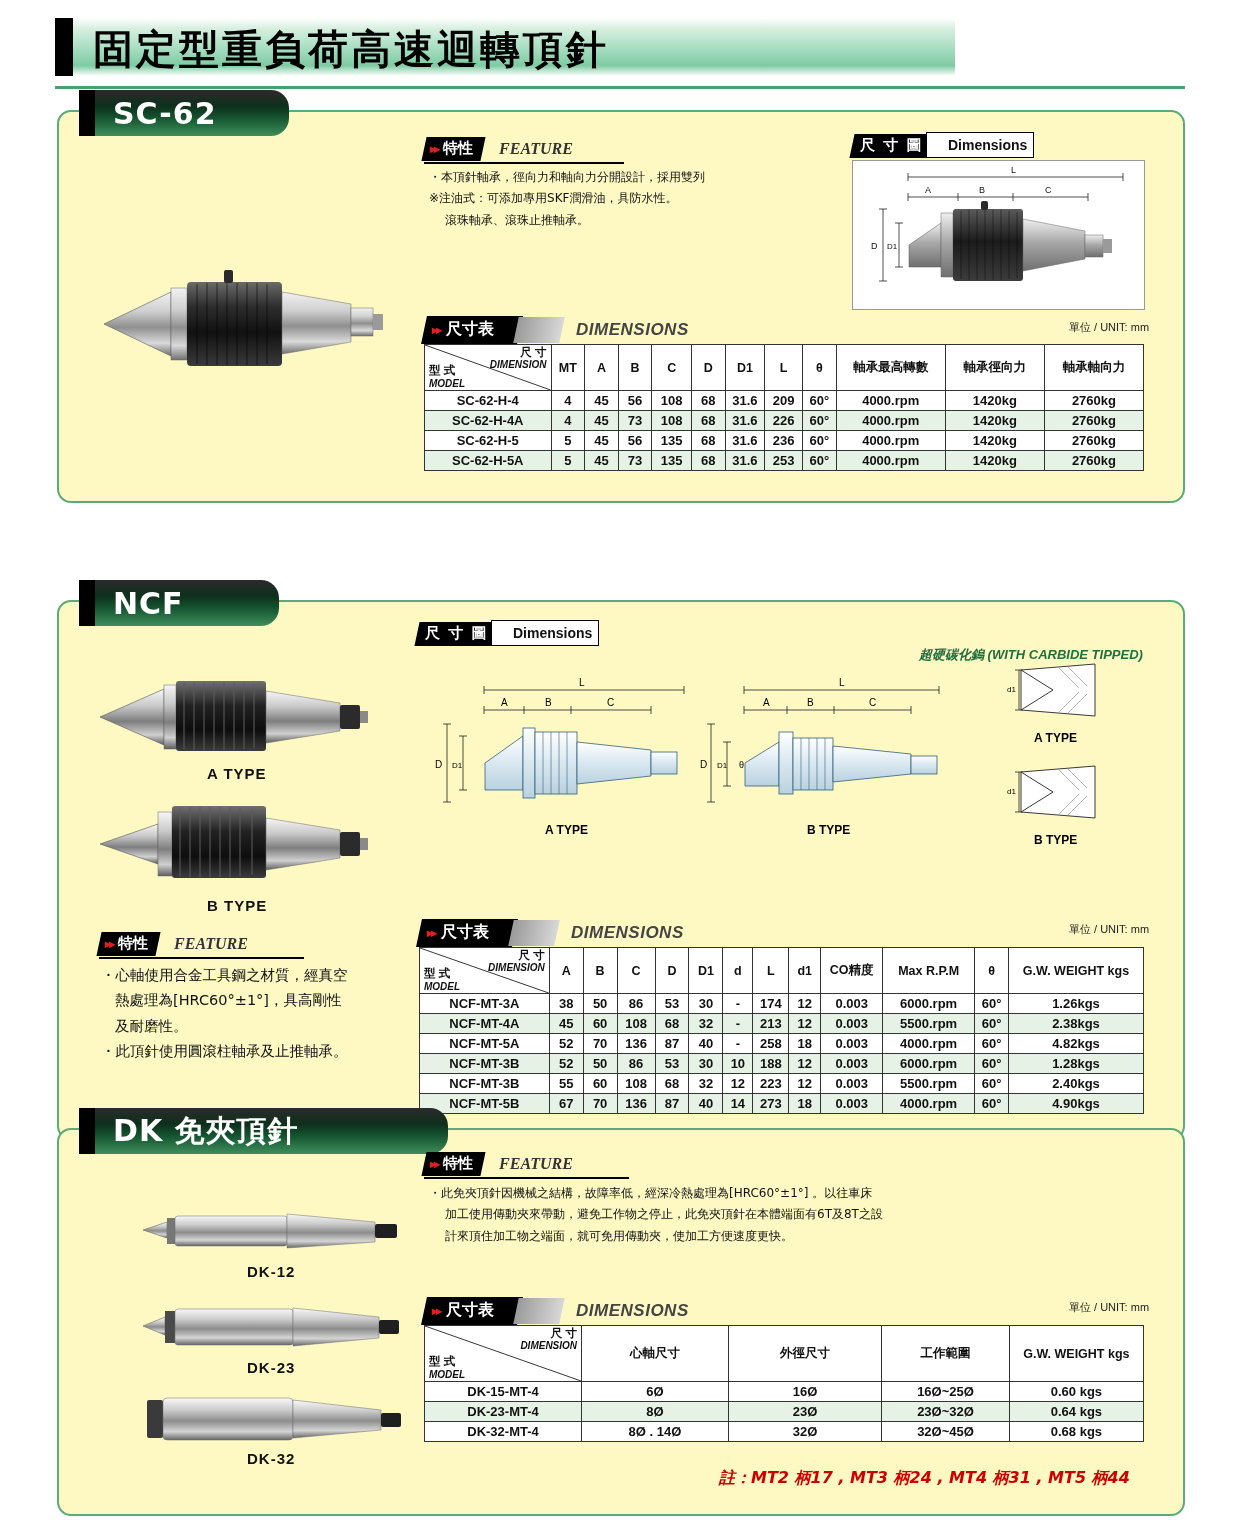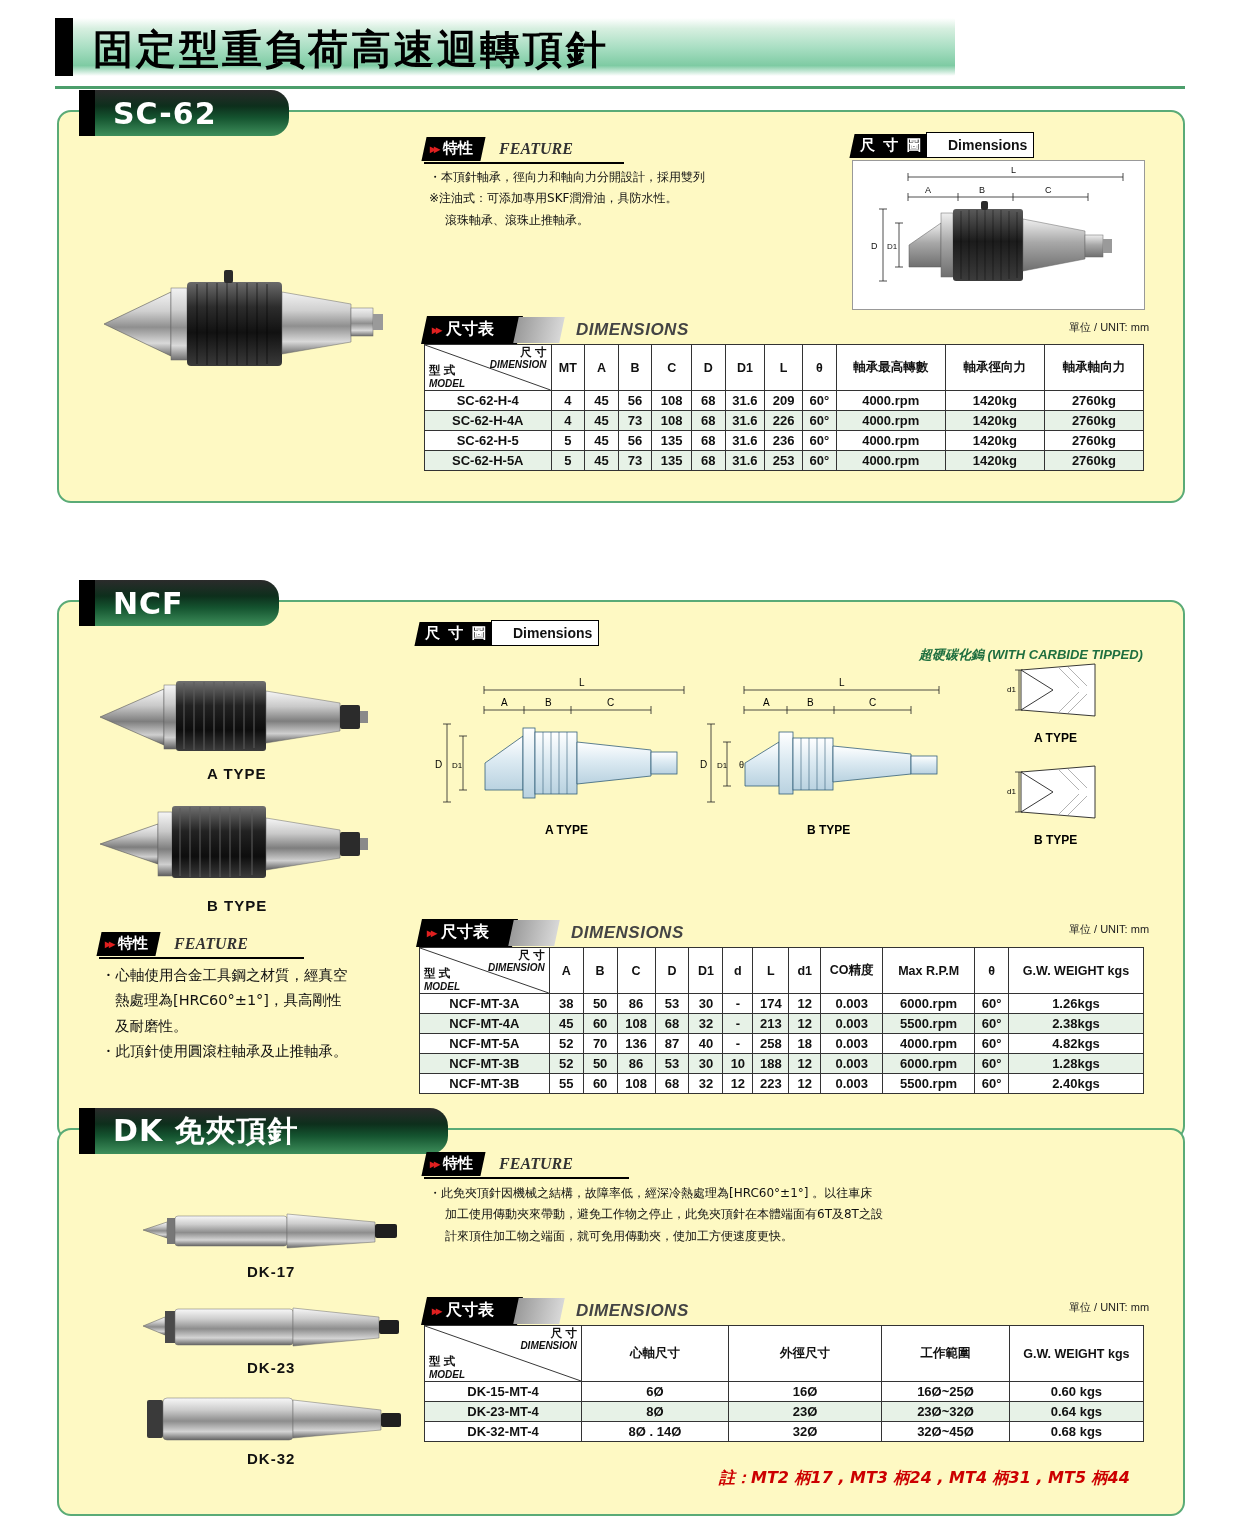--- a/index.html
+++ b/index.html
@@ -748,20 +748,35 @@
           <td>68</td>
       <td>32</td>
           <td>12</td>
       <td>223</td>
           <td>12</td>
       <td>0.003</td>
           <td>5500.rpm</td>
       <td>60°</td>
           <td>2.40kgs</td>
     </tr>
+    <tr class="alt">
+      <td class="model-col">NCF-MT-5B</td>
+      <td>67</td>
+          <td>70</td>
+      <td>136</td>
+          <td>87</td>
+      <td>40</td>
+          <td>14</td>
+      <td>273</td>
+          <td>18</td>
+      <td>0.003</td>
+          <td>4000.rpm</td>
+      <td>60°</td>
+          <td>4.90kgs</td>
+    </tr>
   </tbody>
     </table>
 </div>
 
 <div class="section" style="left:57px; top:1128px; width:1128px; height:388px;">
 
   <div class="sec-tab" style="width:369px;">
     <div class="blackblock"></div>
     <div class="sec-title">DK 免夾頂針</div>
   </div>
@@ -777,21 +792,21 @@
           <stop offset="100%" stop-color="#666"></stop>
         </linearGradient>
       </defs>
       <polygon points="4,28 28,20 28,36" fill="url(#s4)" stroke="#555" stroke-width="0.5"></polygon>
       <rect x="28" y="16" width="8" height="26" fill="#777"></rect>
       <rect x="36" y="14" width="112" height="30" rx="3" fill="url(#s4)" stroke="#6a6a6a" stroke-width="0.5"></rect>
       <polygon points="148,12 236,20 236,40 148,46" fill="url(#s4)" stroke="#6a6a6a" stroke-width="0.5"></polygon>
       <rect x="236" y="22" width="22" height="14" rx="2" fill="#1f1f1f"></rect>
     </svg>
   </div>
-  <div class="prod-label" style="left:188px; top:133px;">DK-17</div>
+  <div class="prod-label" style="left:188px; top:133px;">DK-12</div>
 
   <div style="position:absolute; left:80px; top:168px; width:280px; height:58px;">
     <svg width="280" height="58" viewBox="0 0 280 58">
       <polygon points="4,28 26,19 26,37" fill="url(#s4)" stroke="#555" stroke-width="0.5"></polygon>
       <rect x="26" y="13" width="10" height="32" fill="#4a4a4a"></rect>
       <rect x="36" y="11" width="118" height="36" rx="3" fill="url(#s4)" stroke="#6a6a6a" stroke-width="0.5"></rect>
       <polygon points="154,10 240,19 240,40 154,48" fill="url(#s4)" stroke="#6a6a6a" stroke-width="0.5"></polygon>
       <rect x="240" y="22" width="20" height="14" rx="2" fill="#1f1f1f"></rect>
     </svg>
   </div>

